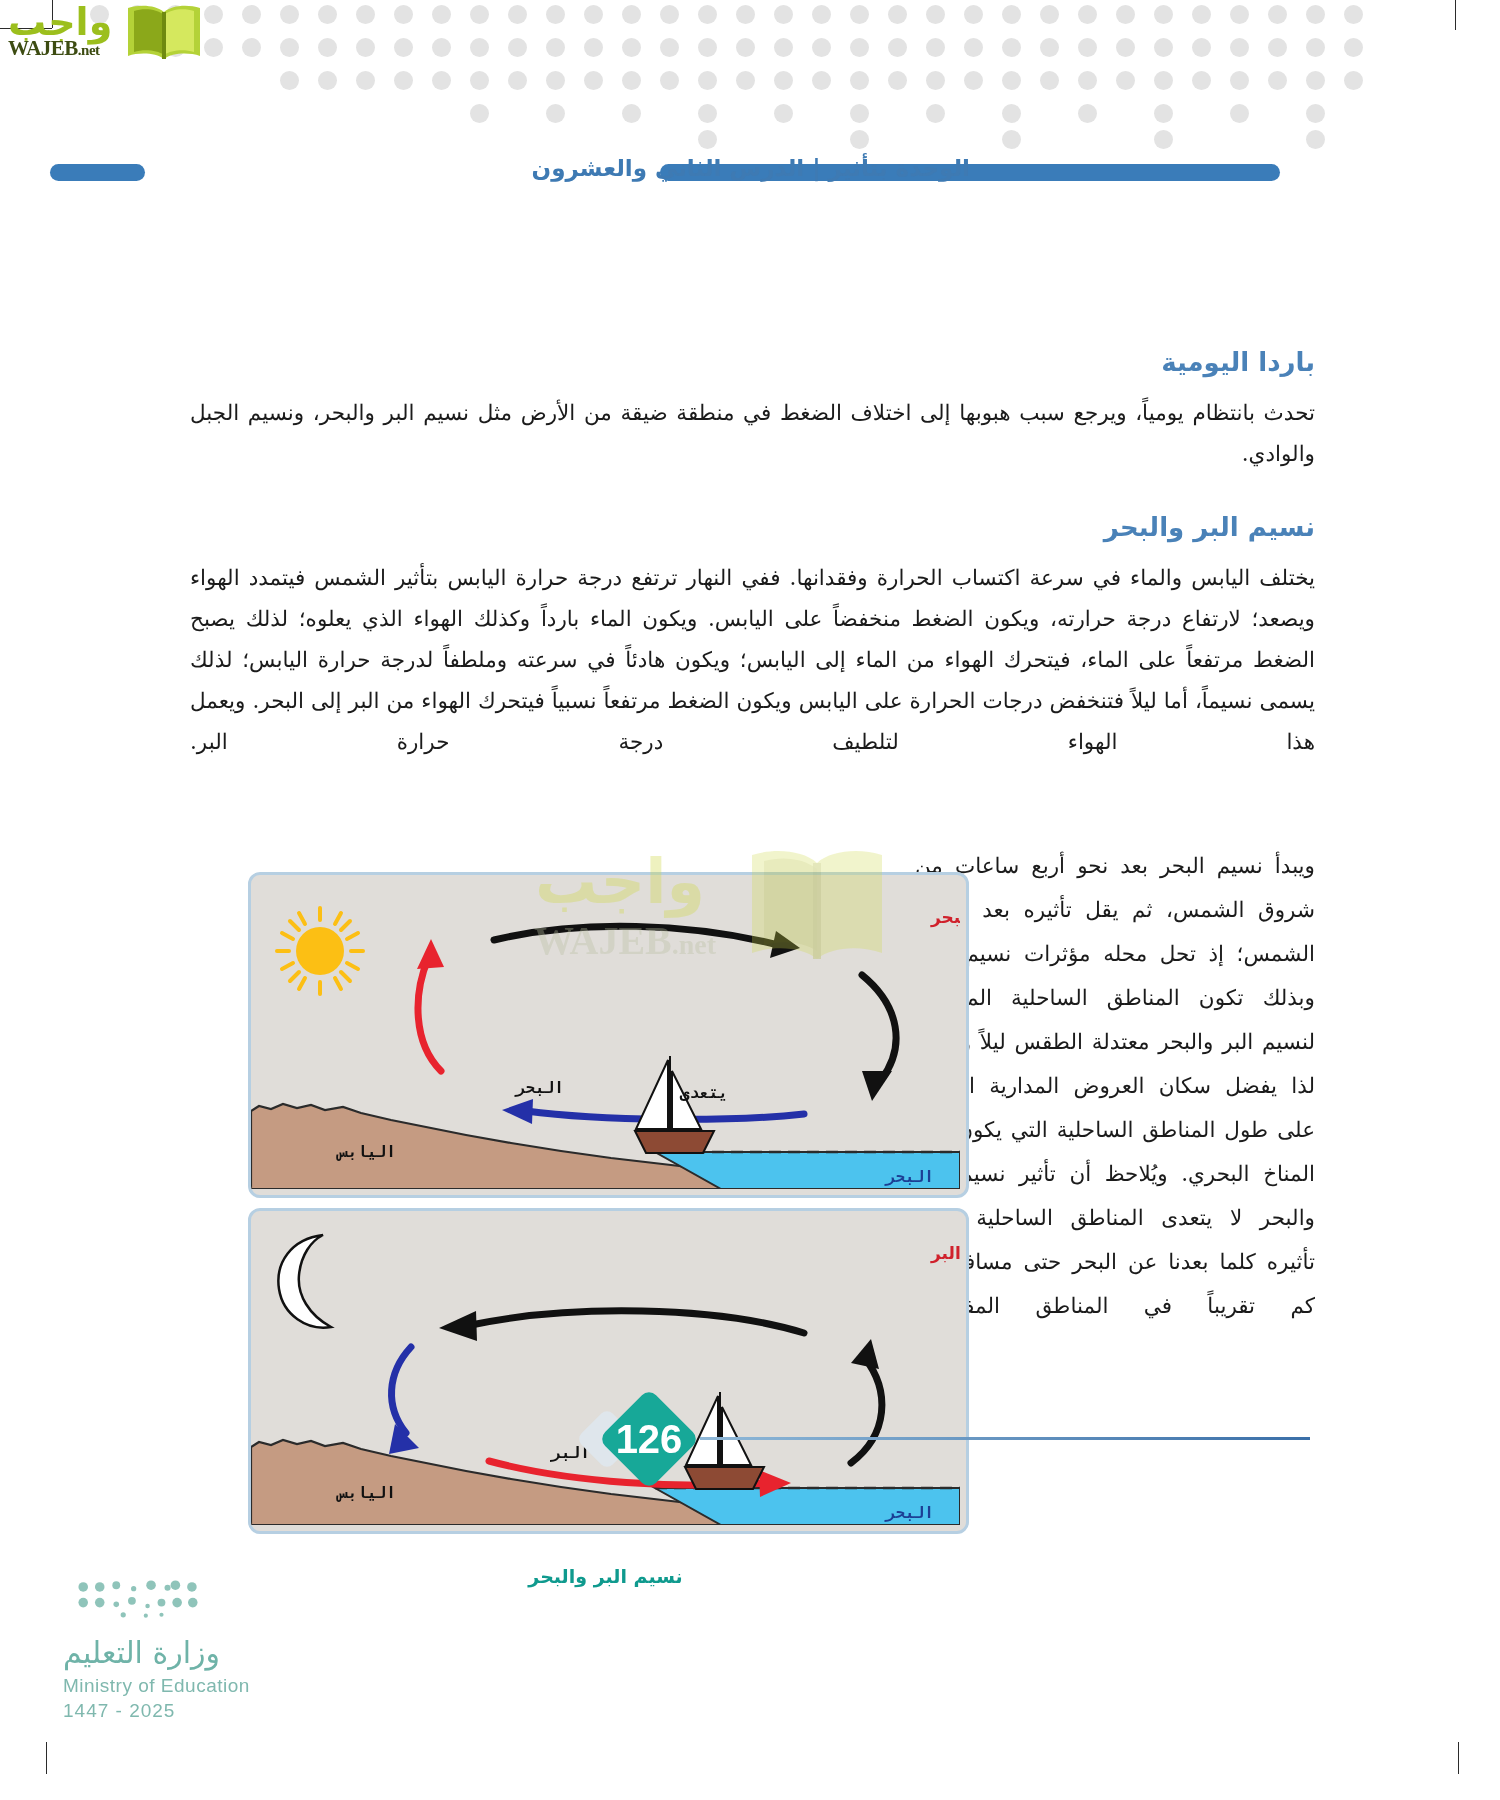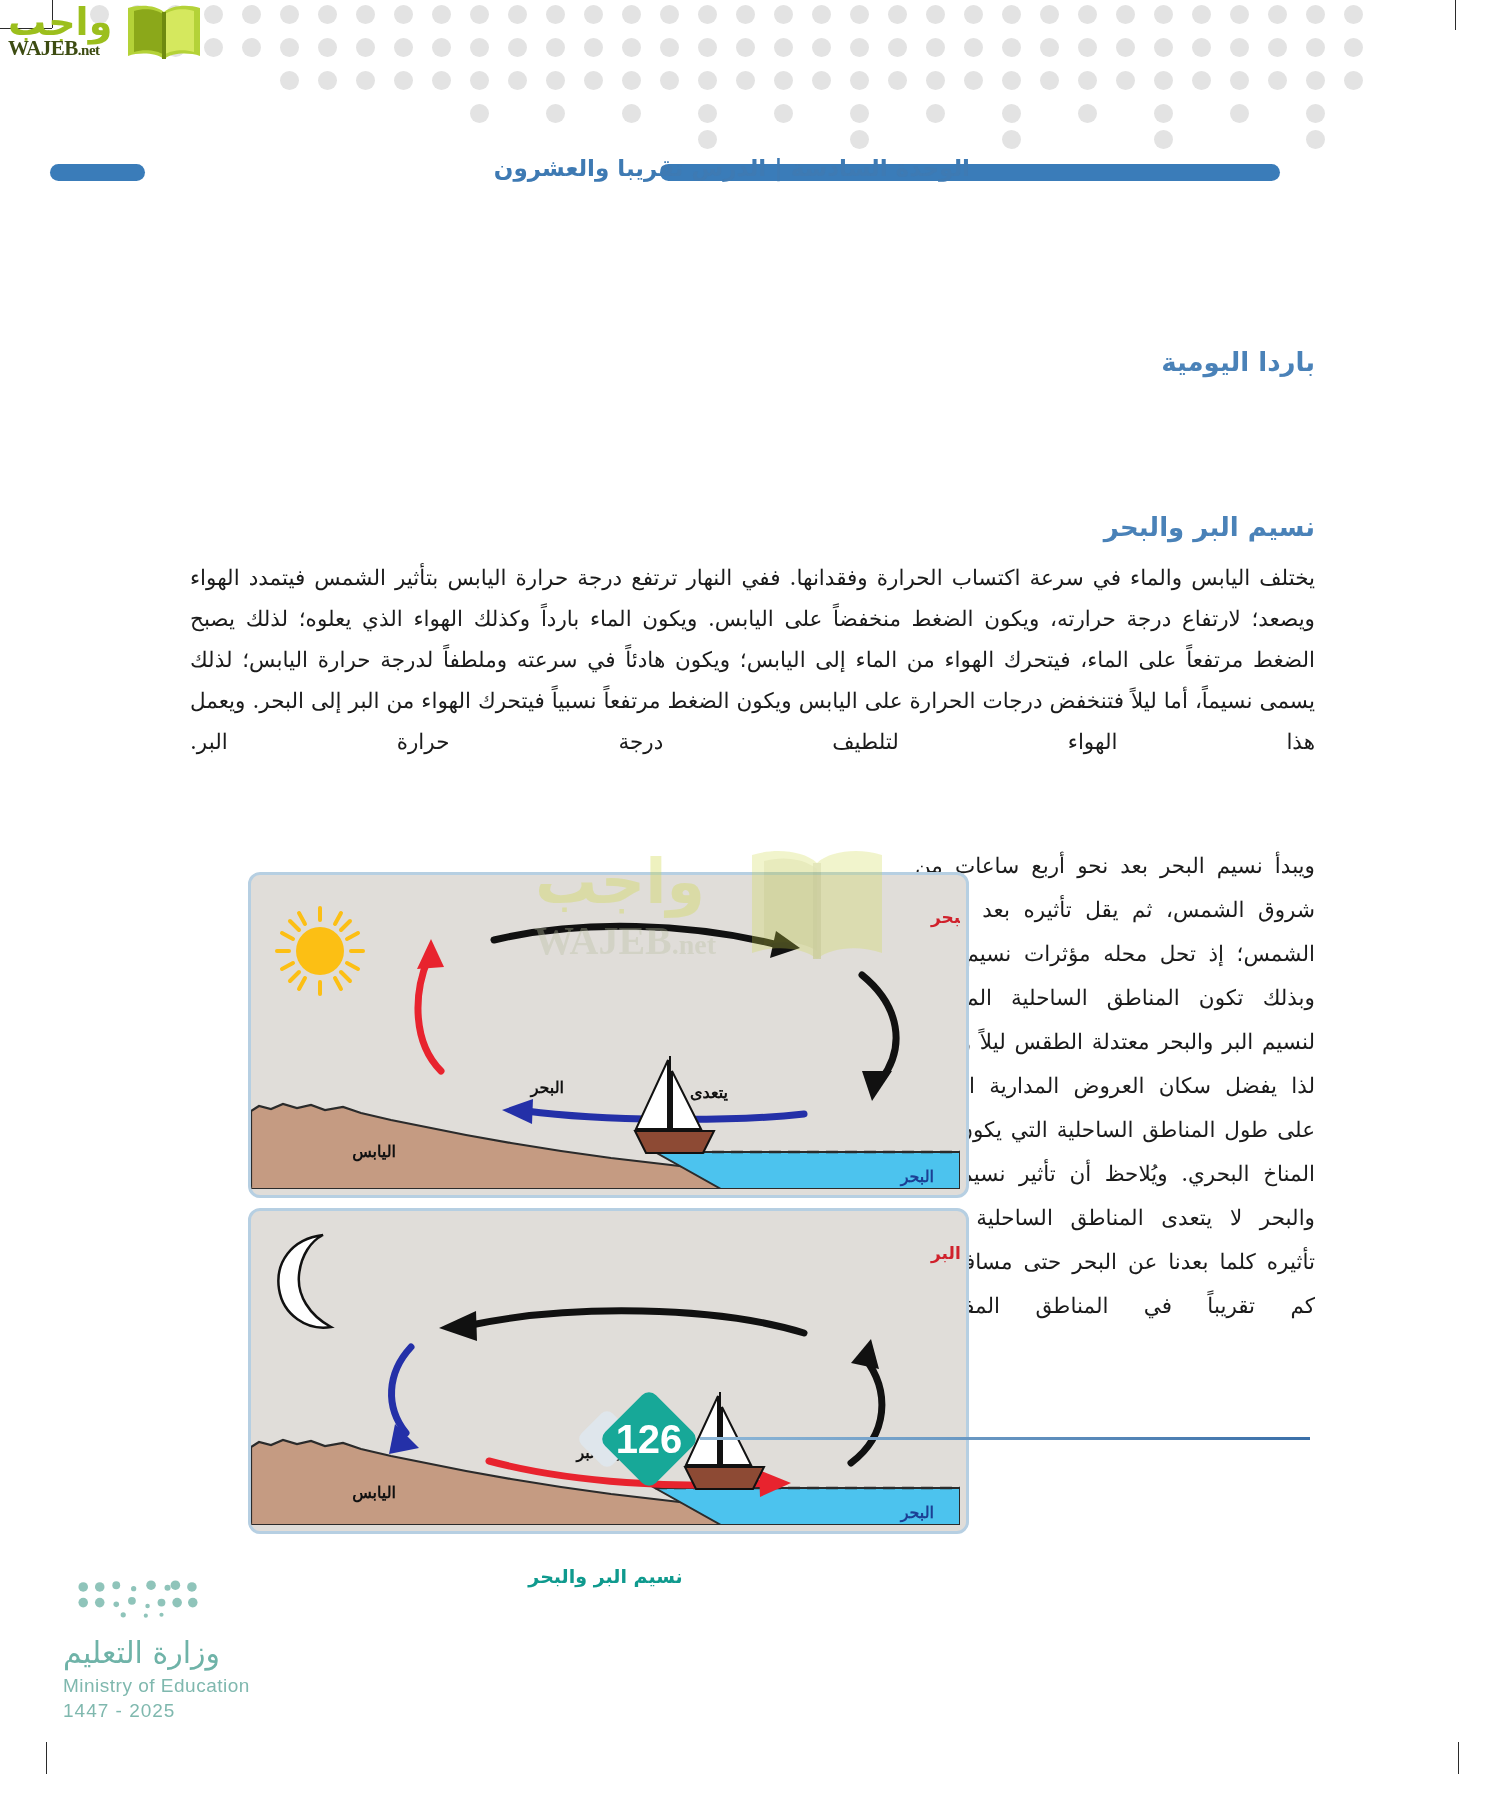--- a/index.html
+++ b/index.html
@@ -88,21 +88,21 @@
   .panel{
     position:absolute;left:0;width:715px;
     background:#e0ddd9;border:3px solid #b6cfe2;border-radius:12px;
     overflow:hidden;
   }
   .panel-day{top:0;height:320px;}
   .panel-night{top:336px;height:320px;}
 
   .lbl{
     position:absolute;font-size:16px;font-weight:bold;color:#111;
-    font-family:Liberation Sans, sans-serif;direction:rtl;white-space:nowrap;
+    font-family:Liberation Mono, monospace;direction:rtl;white-space:nowrap;
   }
   .lbl-blue{color:#1c3f94;}
 
   
   .fig-caption{
     position:absolute;left:248px;top:1565px;width:715px;
     text-align:center;color:#0f9a8e;font-weight:bold;font-size:19px;
     font-family:"DejaVu Sans",sans-serif;direction:rtl;
   }
 
@@ -294,26 +294,27 @@
       <path d="M42 10 C50 3, 66 2, 78 6 L78 54 C66 50, 50 51, 42 57 Z" fill="#b4d238"></path>
       <path d="M42 13 C35 7, 22 6, 12 9 L12 50 C22 47, 35 48, 42 53 Z" fill="#8ba81a"></path>
       <path d="M42 13 C49 7, 62 6, 72 9 L72 50 C62 47, 49 48, 42 53 Z" fill="#d5e85e"></path>
       <rect x="40" y="10" width="4" height="47" fill="#6f8a10"></rect>
     </svg>
   </div>
 
   <div class="header-row">
     <div class="hdr-bar-left"></div>
     <div class="hdr-bar-right"></div>
-    <div class="hdr-title">الوحدة السادسة | الدرس تقريبا والعشرون</div>
+    <div class="hdr-title">الوحدة بتأثير | الدرس الثاني والعشرون</div>
   </div>
 
   <div class="content">
 
     <h2 class="h-blue h-rayah">باردا اليومية</h2>
+    <p class="para p1">تحدث بانتظام يومياً، ويرجع سبب هبوبها إلى اختلاف الضغط في منطقة ضيقة من الأرض مثل نسيم البر والبحر، ونسيم الجبل والوادي.</p>
 
     <h2 class="h-blue h-naseem">نسيم البر والبحر</h2>
     <p class="para p2">يختلف اليابس والماء في سرعة اكتساب الحرارة وفقدانها. ففي النهار ترتفع درجة حرارة اليابس بتأثير الشمس فيتمدد الهواء ويصعد؛ لارتفاع درجة حرارته، ويكون الضغط منخفضاً على اليابس. ويكون الماء بارداً وكذلك الهواء الذي يعلوه؛ لذلك يصبح الضغط مرتفعاً على الماء، فيتحرك الهواء من الماء إلى اليابس؛ ويكون هادئاً في سرعته وملطفاً لدرجة حرارة اليابس؛ لذلك يسمى نسيماً، أما ليلاً فتنخفض درجات الحرارة على اليابس ويكون الضغط مرتفعاً نسبياً فيتحرك الهواء من البر إلى البحر. ويعمل هذا الهواء لتلطيف درجة حرارة البر.</p>
 
     <p class="para p3">ويبدأ نسيم البحر بعد نحو أربع ساعات من شروق الشمس، ثم يقل تأثيره بعد غروب الشمس؛ إذ تحل محله مؤثرات نسيم البر، وبذلك تكون المناطق الساحلية المعرضة لنسيم البر والبحر معتدلة الطقس ليلاً ونهاراً؛ لذا يفضل سكان العروض المدارية السكن على طول المناطق الساحلية التي يكون فيها المناخ البحري. ويُلاحظ أن تأثير نسيم البر والبحر لا يتعدى المناطق الساحلية ويقل تأثيره كلما بعدنا عن البحر حتى مسافة 30 كم تقريباً في المناطق المفتوحة.</p>
 
     <div class="figure-wrap">
 
       <div class="panel panel-day">
         <svg width="709" height="314" viewBox="0 0 709 314" style="position:absolute;left:0;top:0;">

